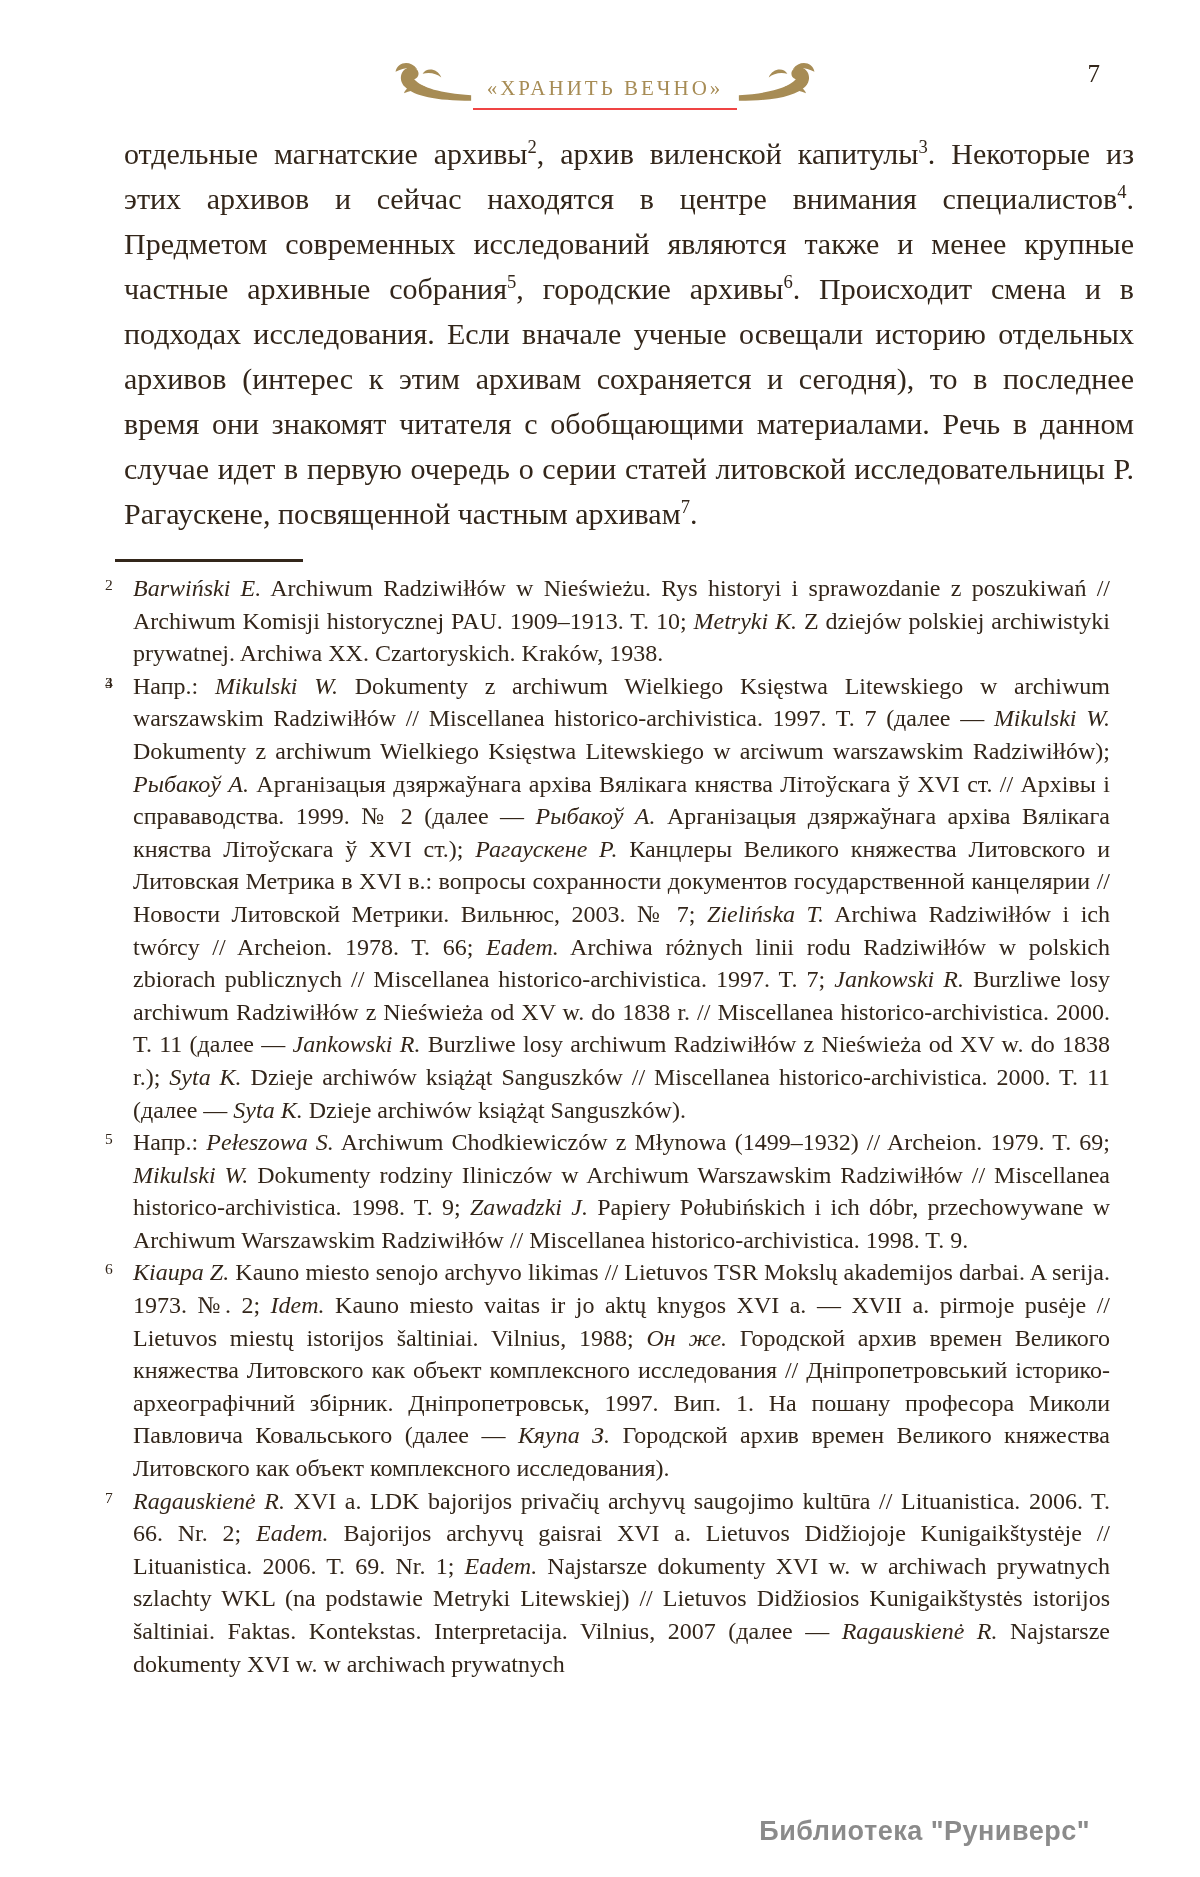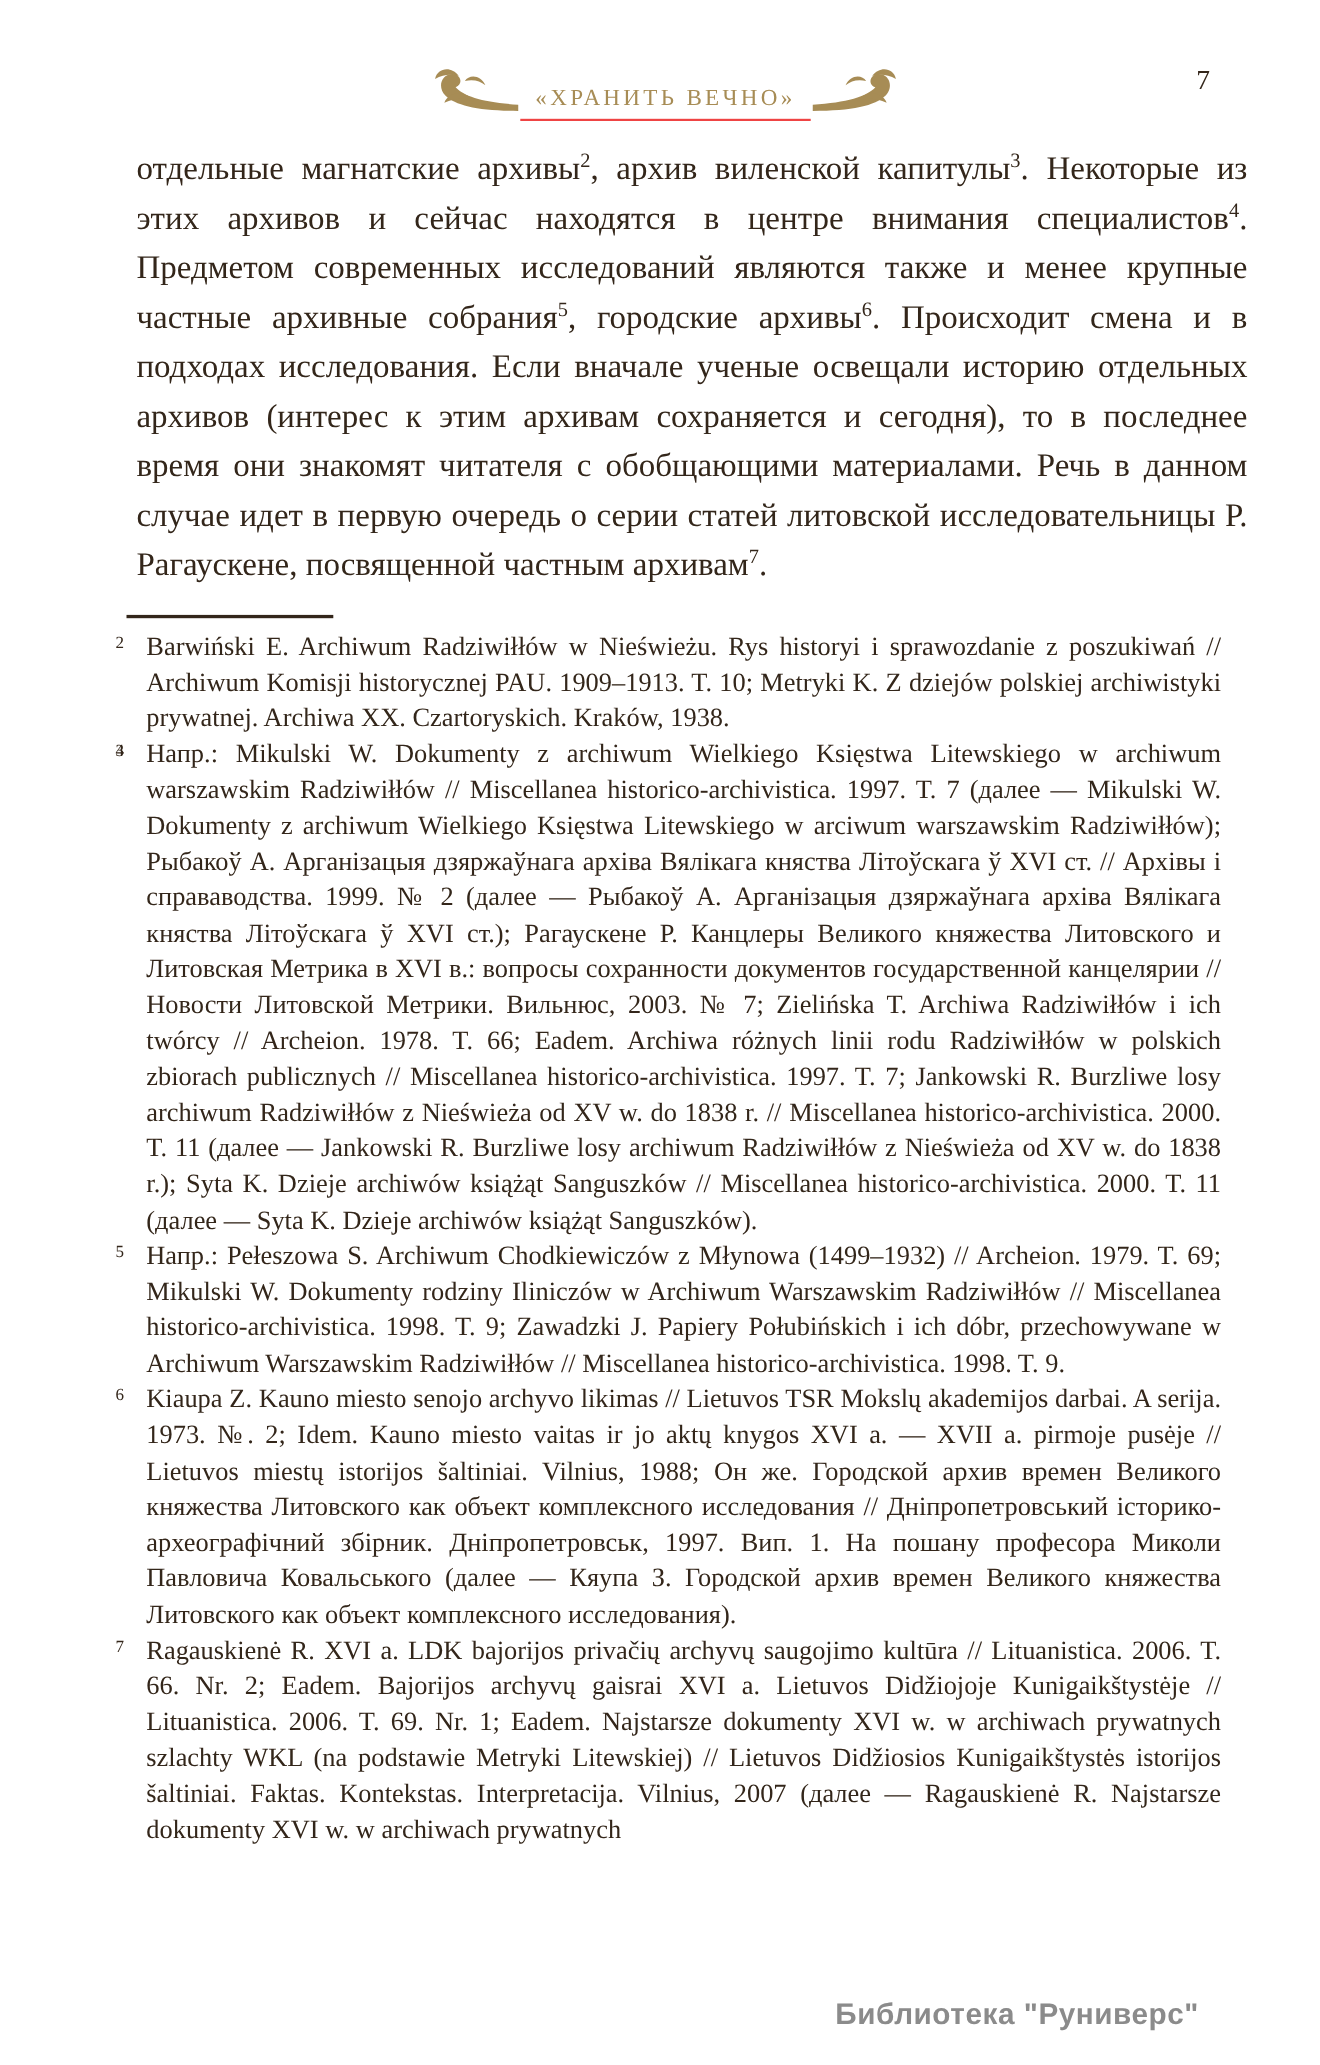--- a/index.html
+++ b/index.html
@@ -31,21 +31,21 @@
   .fn-separator {
     position:absolute; top:559px; left:115px; width:188px; height:0;
     border-top:3px solid #33261a;
   }
   .footnotes {
     position:absolute; top:572px; left:100px; width:1010px;
     font-size:24px; line-height:32.6px; text-align:justify; color:#33261a;
   }
   .footnote { position:relative; padding-left:33px; }
   .fn-num { position:absolute; left:5px; top:-3px; font-size:15.5px; }
-  .it { }
+  .it { font-style:italic; }
   
   .footer-mark {
     position:absolute; bottom:30px; right:110px;
     font-family:"Liberation Sans", sans-serif; font-weight:bold;
     font-size:27px; color:#8b8b8b; letter-spacing:0.5px;
   }
 </style>
 </head>
 <body>
 

